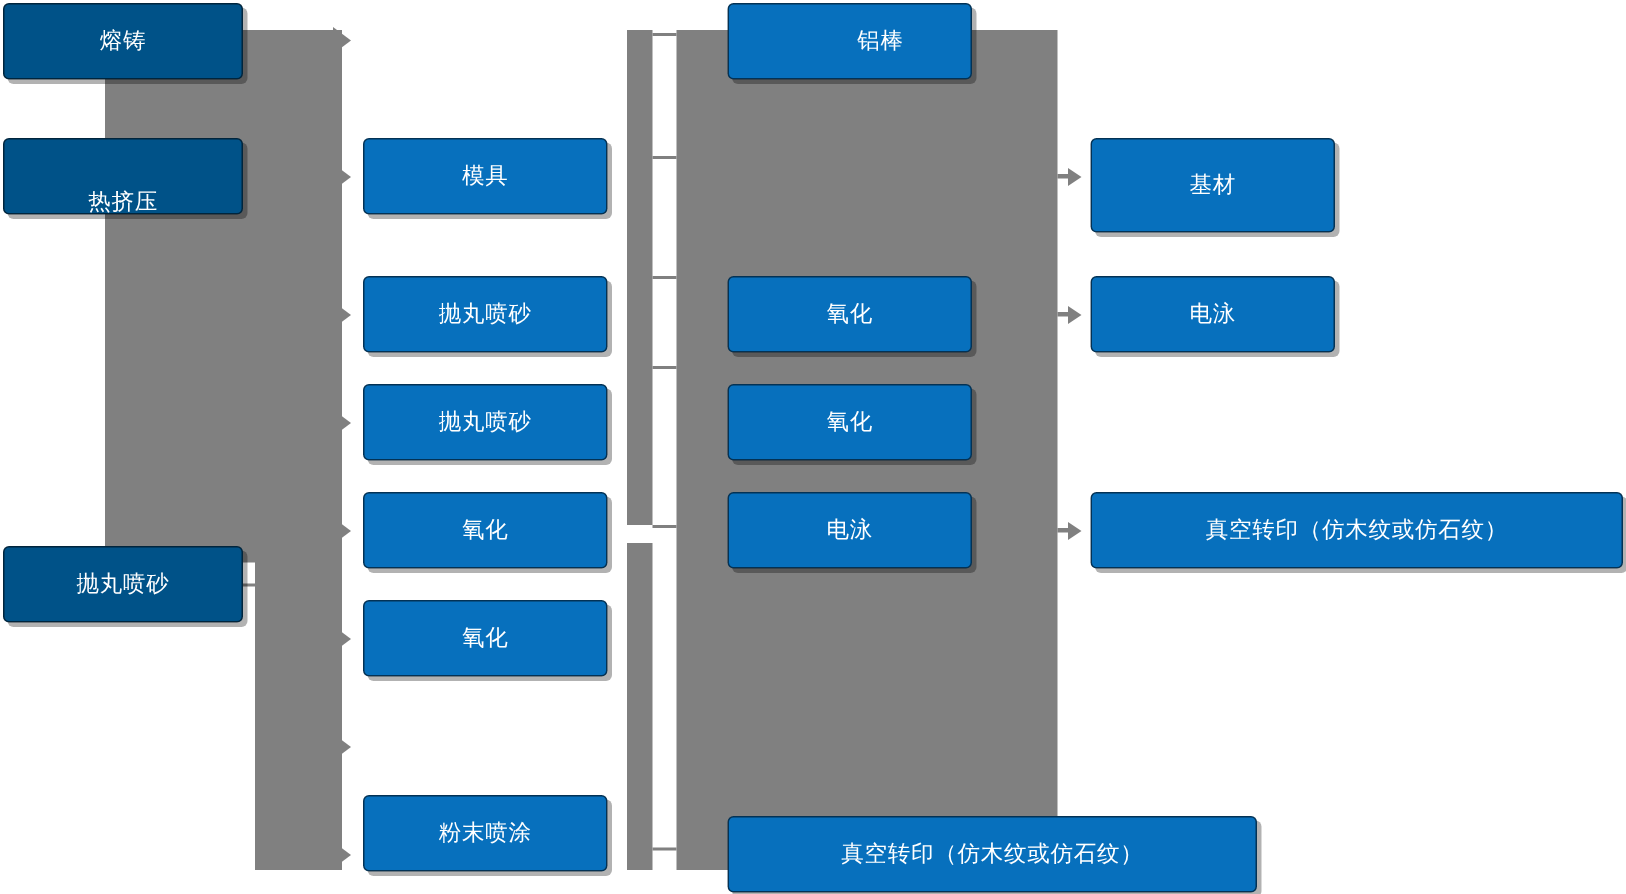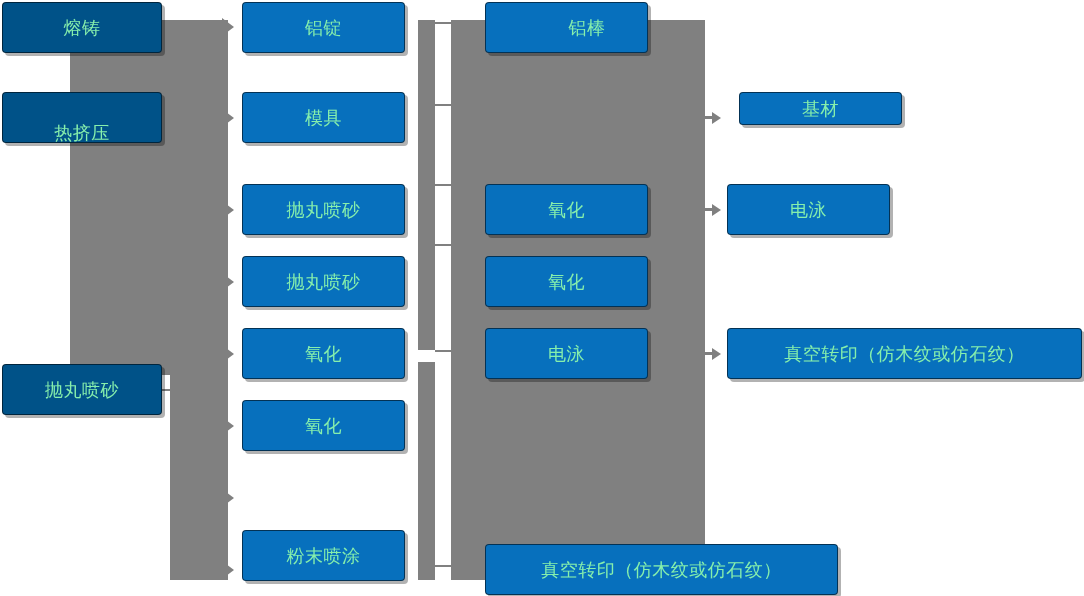--- a/index.html
+++ b/index.html
@@ -48,25 +48,25 @@
     background: #808080;
     height: 3px;
   }
   
   .box {
     position: absolute;
     box-sizing: border-box;
     display: flex;
     align-items: center;
     justify-content: center;
-    color: #86efac;
+    color: #ffffff;
     border-radius: 4px;
     border: 1px solid rgba(0,0,0,0.55);
     box-shadow: 3px 3px 0 rgba(0,0,0,0.30);
-    font-size: 18px;
+    font-size: 15px;
     letter-spacing: 0.5px;
     line-height: 1;
     white-space: nowrap;
     text-align: center;
   }
   .box.dark  { background: #005288; }
   .box.light { background: #0770bd; }
 </style>
 </head>
 <body>
@@ -113,23 +113,20 @@
   <div class="box dark" style="left:2px; top:2px; width:160px; height:51px;">
     <span>熔铸</span>
   </div>
   <div class="box dark" style="left:2px; top:92px; width:160px; height:51px;align-items:flex-end;">
     <span>热挤压</span>
   </div>
   <div class="box dark" style="left:2px; top:364px; width:160px; height:51px;">
     <span>抛丸喷砂</span>
   </div>
 
-  <div class="box light" style="left:242px; top:2px; width:163px; height:51px;">
-    <span>铝锭</span>
-  </div>
   <div class="box light" style="left:242px; top:92px; width:163px; height:51px;">
     <span>模具</span>
   </div>
   <div class="box light" style="left:242px; top:184px; width:163px; height:51px;">
     <span>抛丸喷砂</span>
   </div>
   <div class="box light" style="left:242px; top:256px; width:163px; height:51px;">
     <span>抛丸喷砂</span>
   </div>
   <div class="box light" style="left:242px; top:328px; width:163px; height:51px;">
@@ -151,21 +148,21 @@
   <div class="box light" style="left:485px; top:256px; width:163px; height:51px;">
     <span>氧化</span>
   </div>
   <div class="box light" style="left:485px; top:328px; width:163px; height:51px;">
     <span>电泳</span>
   </div>
   <div class="box light" style="left:485px; top:544px; width:353px; height:51px;">
     <span>真空转印（仿木纹或仿石纹）</span>
   </div>
 
-  <div class="box light" style="left:727px; top:92px; width:163px; height:33px;margin-left:12px;">
+  <div class="box light" style="left:727px; top:92px; width:163px; height:63px;">
     <span>基材</span>
   </div>
   <div class="box light" style="left:727px; top:184px; width:163px; height:51px;">
     <span>电泳</span>
   </div>
   <div class="box light" style="left:727px; top:328px; width:355px; height:51px;">
     <span>真空转印（仿木纹或仿石纹）</span>
   </div>
 
 </div>

